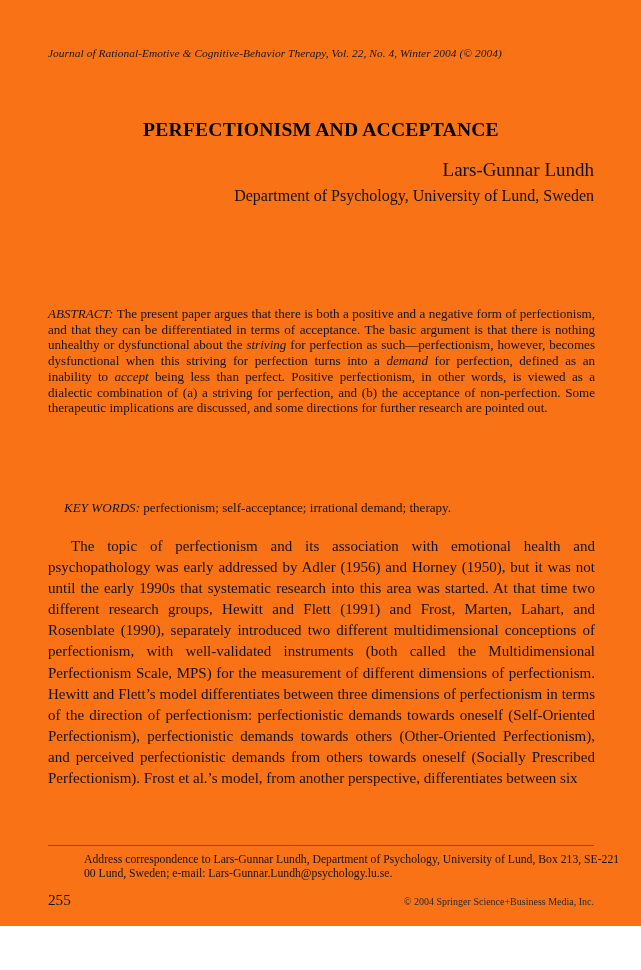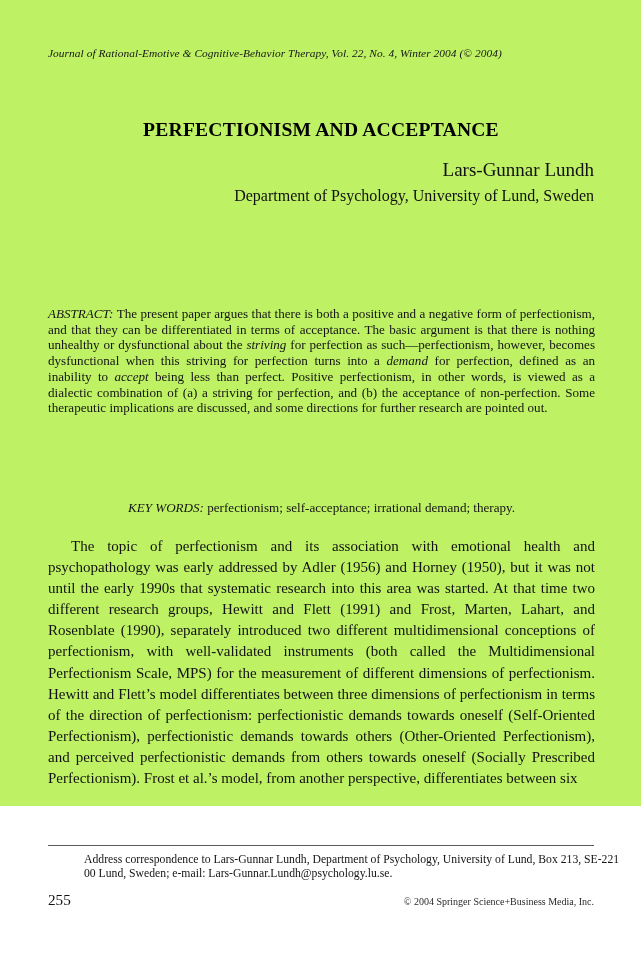--- a/index.html
+++ b/index.html
@@ -12,22 +12,22 @@
     height: 970px;
     position: relative;
     font-family: "Liberation Serif", "DejaVu Serif", serif;
     color: #111111;
     overflow: hidden;
   }
   .page {
     position: absolute;
     left: 0; top: 0;
     width: 641px;
-    height: 806px;
-    background: #bef264;
+    height: 926px;
+    background: #f97316;
   }
 
   
   .journal-head {
     position: absolute;
     left: 48px;
     top: 46px;
     width: 546px;
     font-style: italic;
     font-size: 11.4px;
@@ -77,27 +77,26 @@
     line-height: 15.7px;
     text-align: justify;
     text-justify: inter-word;
     color: #141414;
   }
   .abstract .lead { font-style: italic; }
   .abstract em { font-style: italic; }
 
   .keywords {
     position: absolute;
-    left: 48px;
+    left: 64px;
     top: 500px;
     width: 547px;
     font-size: 13.1px;
     line-height: 15.7px;
     color: #141414;
-    text-align: center;
   }
   .keywords .lead { font-style: italic; }
 
   
   .body-text {
     position: absolute;
     left: 48px;
     top: 536px;
     width: 547px;
     font-size: 15px;

